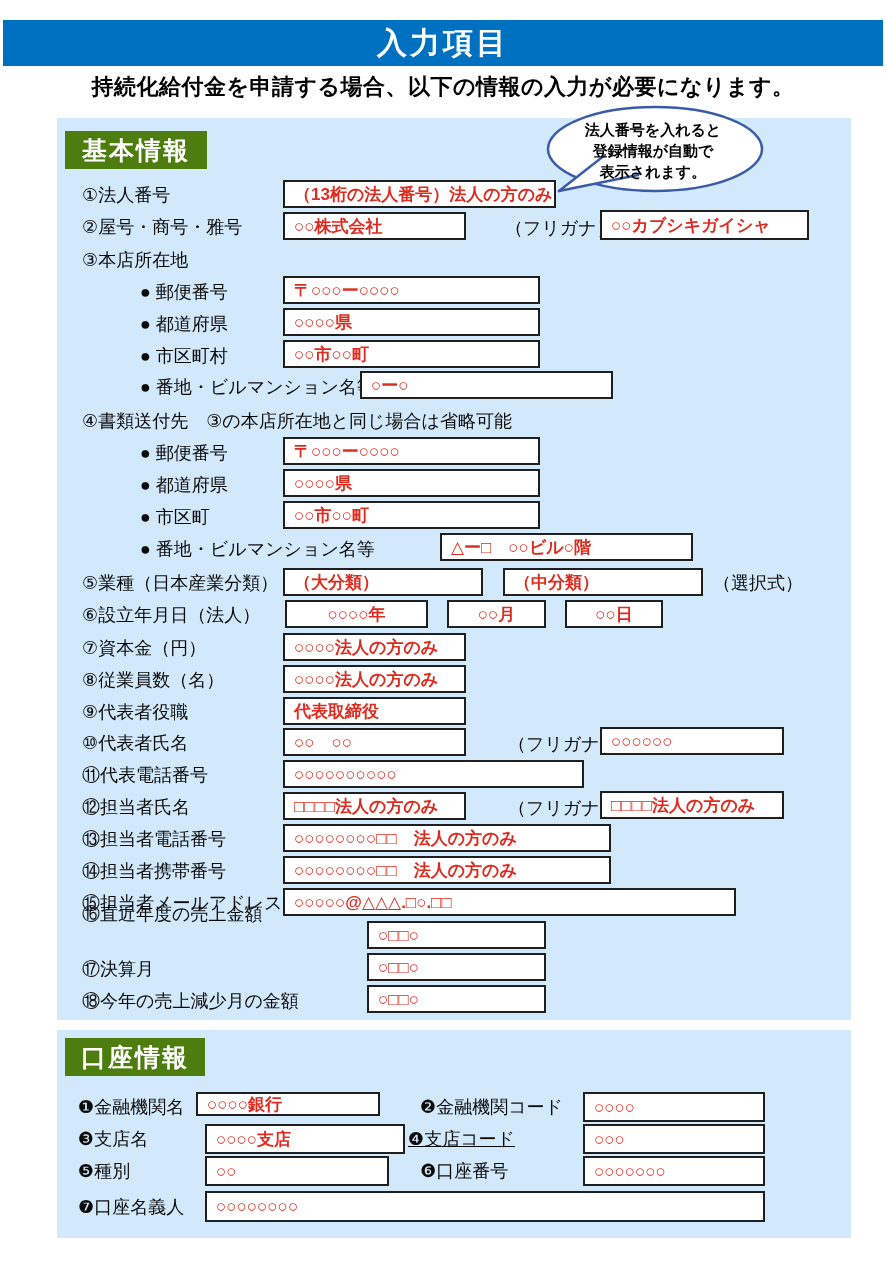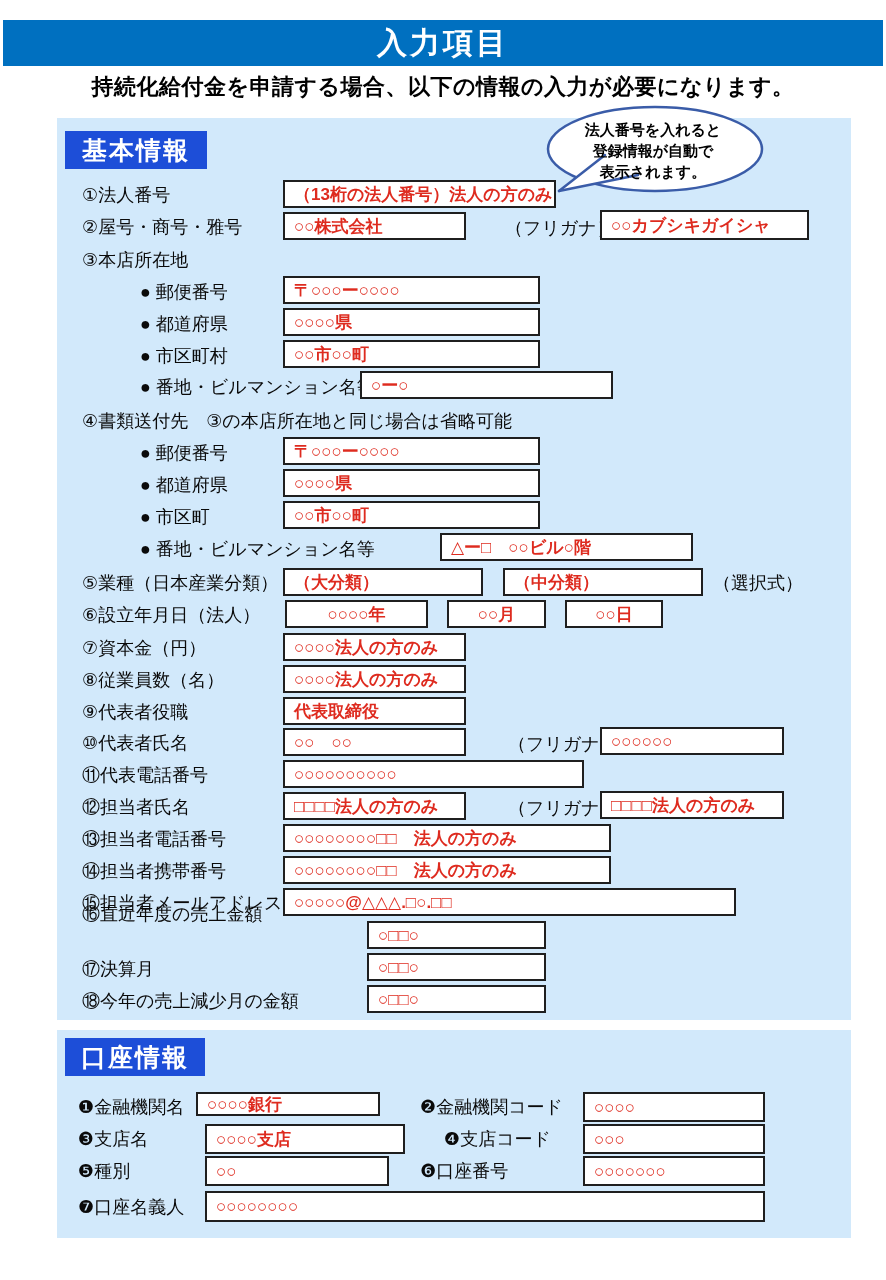--- a/index.html
+++ b/index.html
@@ -17,21 +17,21 @@
   .subtitle{
     position:absolute;left:0;right:0;top:72px;text-align:center;
     font-size:22px;font-weight:bold;color:#000;letter-spacing:.5px;
   }
   .panel{
     position:absolute;left:57px;width:794px;background:#D2E9FB;
   }
   .panel.basic{top:118px;height:902px;}
   .panel.account{top:1030px;height:208px;}
   .section-label{
-    position:absolute;background:#1d4ed8;color:#fff;font-weight:bold;
+    position:absolute;background:#4d7c0f;color:#fff;font-weight:bold;
     font-size:25px;display:flex;align-items:center;justify-content:center;
     letter-spacing:2px;
   }
   .lbl{
     position:absolute;font-size:18px;color:#0a0a0a;white-space:nowrap;line-height:22px;
   }
   .box{
     position:absolute;background:#fff;border:2px solid #1f1f1f;box-sizing:border-box;
     display:flex;align-items:center;padding:0 9px;height:28px;
   }
@@ -226,21 +226,21 @@
     </div>
   <div class="lbl" style="left:420px;top:1096px;">❷金融機関コード</div>
   <div class="box" style="left:583px;top:1092px;width:182px;height:30px;">
     <span class="v">○○○○</span>
     </div>
 
   <div class="lbl" style="left:78px;top:1128px;">❸支店名</div>
   <div class="box" style="left:205px;top:1124px;width:200px;height:30px;">
     <span class="v">○○○○支店</span>
     </div>
-  <div class="lbl" style="left:444px;top:1128px;">❹支店コード</div>
+  <div class="lbl" style="left:408px;top:1128px;text-decoration:underline;">❹支店コード</div>
   <div class="box" style="left:583px;top:1124px;width:182px;height:30px;">
     <span class="v">○○○</span>
     </div>
 
   <div class="lbl" style="left:78px;top:1160px;">❺種別</div>
   <div class="box" style="left:205px;top:1156px;width:184px;height:30px;">
     <span class="v">○○</span>
     </div>
   <div class="lbl" style="left:420px;top:1160px;">❻口座番号</div>
   <div class="box" style="left:583px;top:1156px;width:182px;height:30px;">

